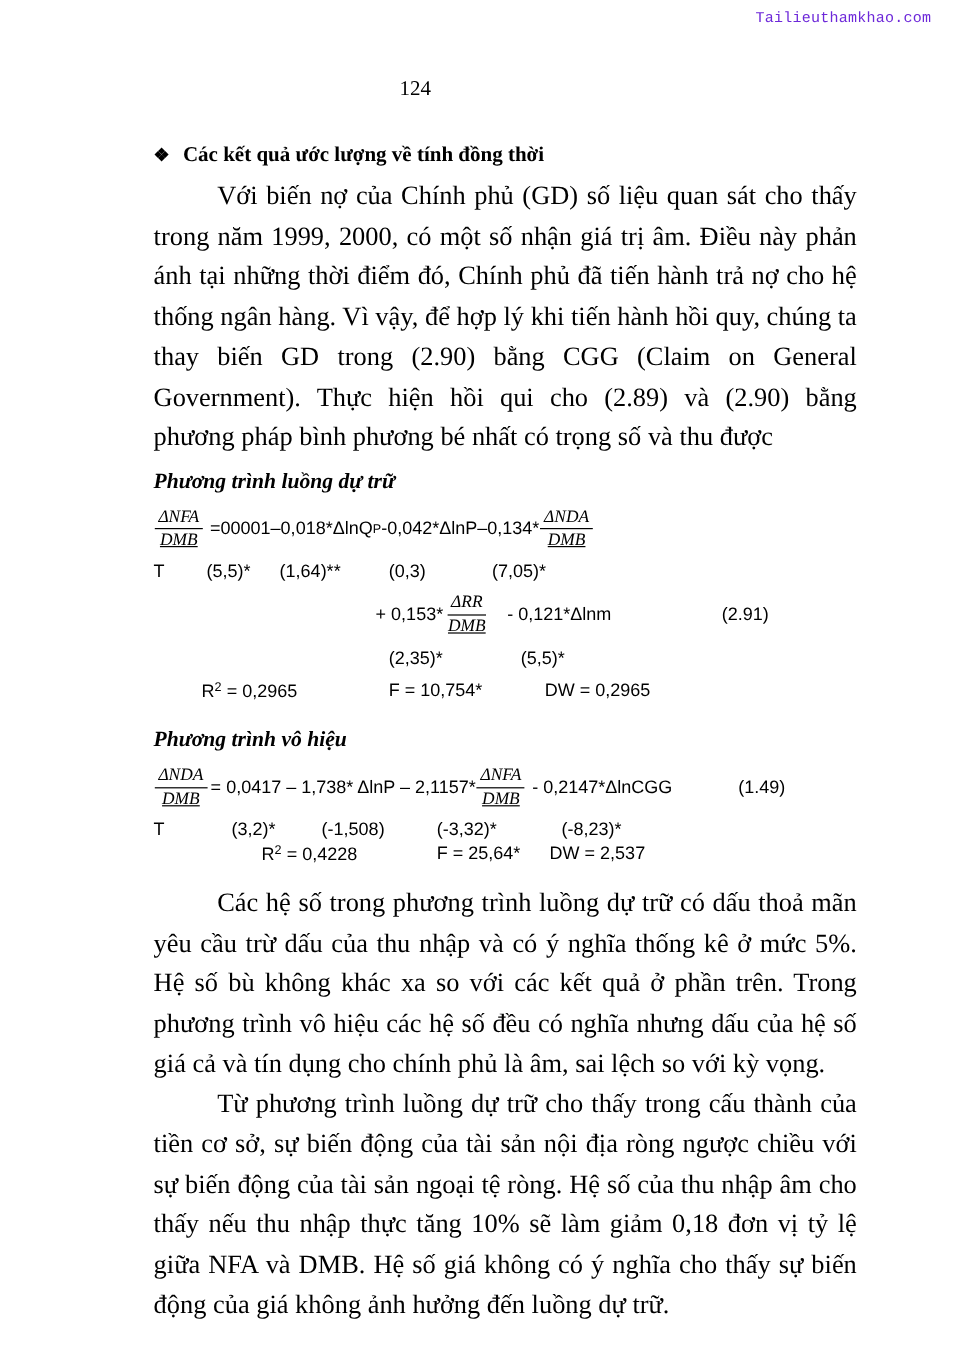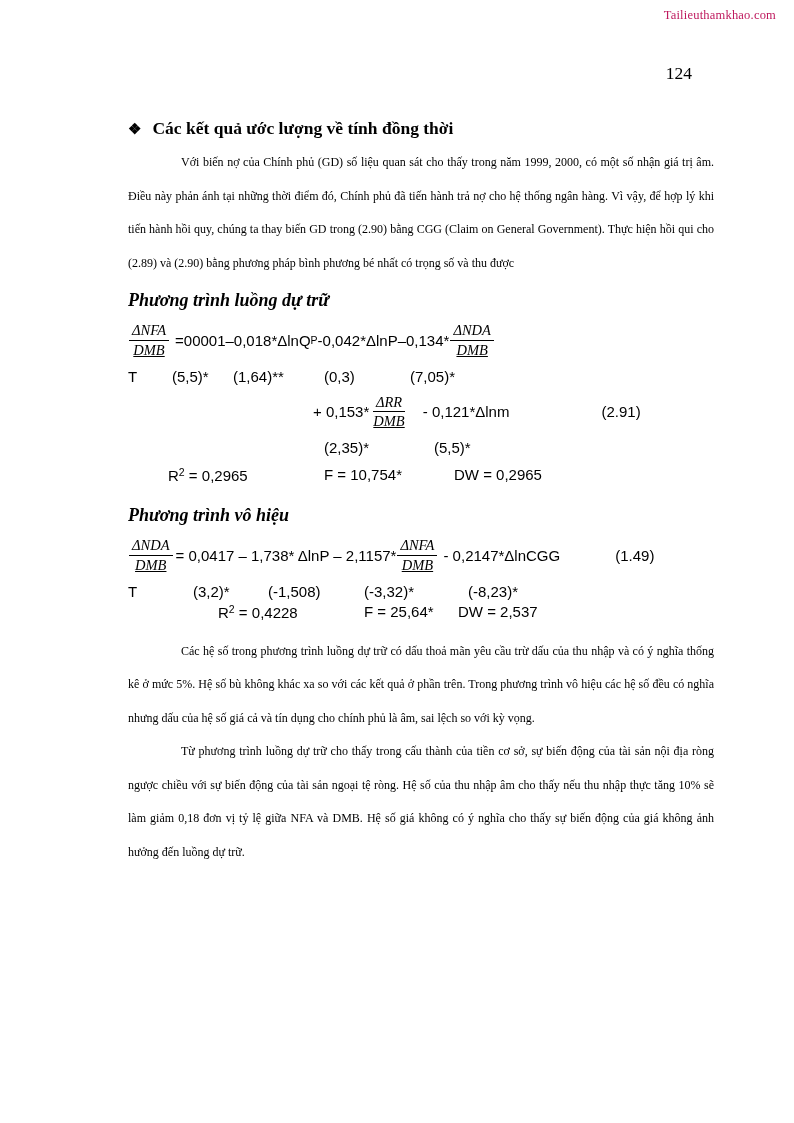--- a/index.html
+++ b/index.html
@@ -13,32 +13,32 @@
     height: 1123px;
     background: #ffffff;
     overflow: hidden;
     font-family: "Liberation Serif", "DejaVu Serif", serif;
     color: #000000;
   }
   .watermark {
     position: absolute;
     top: 8px;
     right: 18px;
-    font-family: Liberation Serif, serif;
+    font-family: Liberation Mono, monospace;
     font-size: 12.5px;
-    color: #be185d;
+    color: #6d28d9;
     letter-spacing: 0.2px;
     white-space: nowrap;
   }
   .page-number {
     position: absolute;
     top: 63px;
     left: 0;
     width: 692px;
-    text-align: right;
+    text-align: center;
     font-size: 17.5px;
     font-family: "Liberation Serif", serif;
   }
   .content {
     position: absolute;
     left: 128px;
     top: 118px;
     width: 586px;
   }
   .heading-bullet {
@@ -48,21 +48,21 @@
     font-size: 17.5px;
     margin-bottom: 7px;
   }
   .heading-bullet .bullet {
     margin-right: 11px;
     font-size: 15px;
     line-height: 1;
   }
   p.body {
     margin: 0;
-    font-size: 12px;
+    font-size: 22px;
     line-height: 33.5px;
     text-align: justify;
     text-indent: 53px;
     hyphens: none;
   }
   .subhead {
     font-weight: bold;
     font-style: italic;
     font-size: 18px;
     line-height: 31px;

